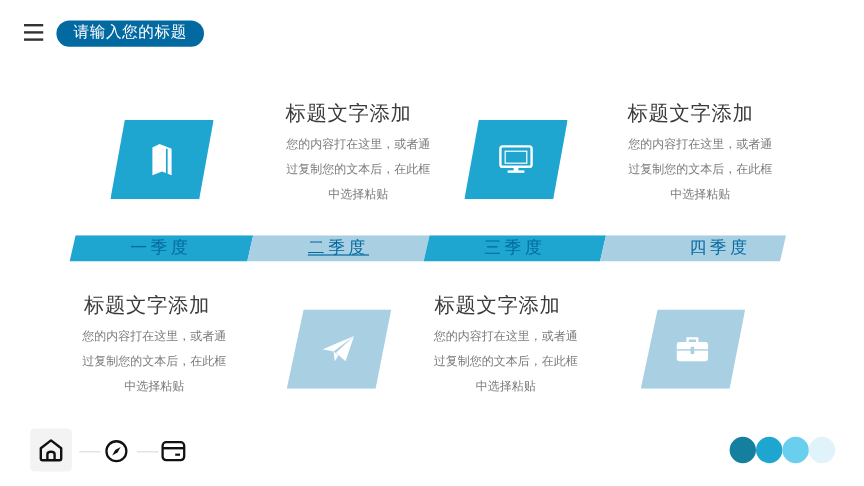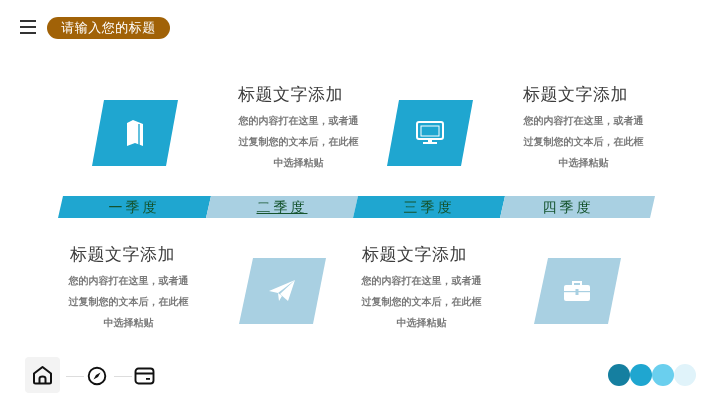--- a/index.html
+++ b/index.html
@@ -1,32 +1,32 @@
 <!DOCTYPE html>
 <html><head>
 <meta charset="utf-8">
 <style>
   * { margin:0; padding:0; box-sizing:border-box; }
   html, body { width:720px; height:405px; background:#ffffff; overflow:hidden; }
   body { position:relative; font-family:"DejaVu Sans", "Liberation Sans", sans-serif; color:#333; }
   .abs { position:absolute; }
   .menu-icon { left:20px; top:20px; width:16px; height:14px; }
   .menu-icon span { display:block; width:16px; height:1.6px; background:#333; margin-bottom:4.6px; }
-  .title-pill { left:47px; top:17px; width:123px; height:22px; background:#a16207; border-radius:11px;
+  .title-pill { left:47px; top:17px; width:123px; height:22px; background:#0369a1; border-radius:11px;
     color:#fff; font-size:13px; line-height:22px; text-align:center; letter-spacing:0.5px; }
 
   .tile { width:86px; height:66px; }
   .tile svg.bg { position:absolute; left:0; top:0; }
   .tile .ico { position:absolute; left:50%; top:50%; transform:translate(-50%,-50%); }
 
   .card-title { font-size:17px; color:#3c3c3c; white-space:nowrap; letter-spacing:0.5px; }
-  .card-desc { font-size:10px; color:#7a7a7a; text-align:center; line-height:21px; width:125px;font-weight:bold; }
+  .card-desc { font-size:10px; color:#7a7a7a; text-align:center; line-height:21px; width:125px; }
 
   .band { left:0; top:196px; width:720px; height:22px; }
-  .band-label { font-size:14px; color:#14532d; letter-spacing:3px; text-align:center; width:100px; line-height:22px; top:196px; }
+  .band-label { font-size:14px; color:#0369a1; letter-spacing:3px; text-align:center; width:100px; line-height:22px; top:196px; }
 
   .nav-home { left:25px; top:357px; width:35px; height:36px; background:#f3f3f3; border-radius:4px; }
   .nav-line { height:1px; background:#dddddd; top:376px; }
   .dot { width:22px; height:22px; border-radius:50%; top:364px; }
 </style>
 </head>
 <body>
 
 <div class="abs menu-icon">
   <span></span>
@@ -37,21 +37,21 @@
 
 <svg class="abs band" width="720" height="22" viewBox="0 0 720 22">
   <polygon points="63,0 211,0 206,22 58,22" fill="#1fa6d0"></polygon>
   <polygon points="211,0 358,0 353,22 206,22" fill="#a9d0e2"></polygon>
   <polygon points="358,0 505,0 500,22 353,22" fill="#1fa6d0"></polygon>
   <polygon points="505,0 655,0 650,22 500,22" fill="#a9d0e2"></polygon>
 </svg>
 <div class="abs band-label" style="left:84px;">一季度</div>
 <div class="abs band-label" style="left:232px;text-decoration:underline;">二季度</div>
 <div class="abs band-label" style="left:379px;">三季度</div>
-<div class="abs band-label" style="left:518px;">四季度</div>
+<div class="abs band-label" style="left:550px;">四季度</div>
 
 <div class="abs tile" style="left:92px; top:100px;">
   <svg class="bg" width="86" height="66" viewBox="0 0 86 66">
       <polygon points="12,0 86,0 74,66 0,66" fill="#1fa6d0"></polygon>
     </svg>
   <svg class="ico" width="22" height="28" viewBox="0 0 22 28">
     <path d="M3 4 L9 1 L19 5 L19 27 L11 24 L3 27 Z" fill="#fff"></path>
     <path d="M15 5 L15 26" stroke="#1fa6d0" stroke-width="1.4"></path>
   </svg>
 </div>

